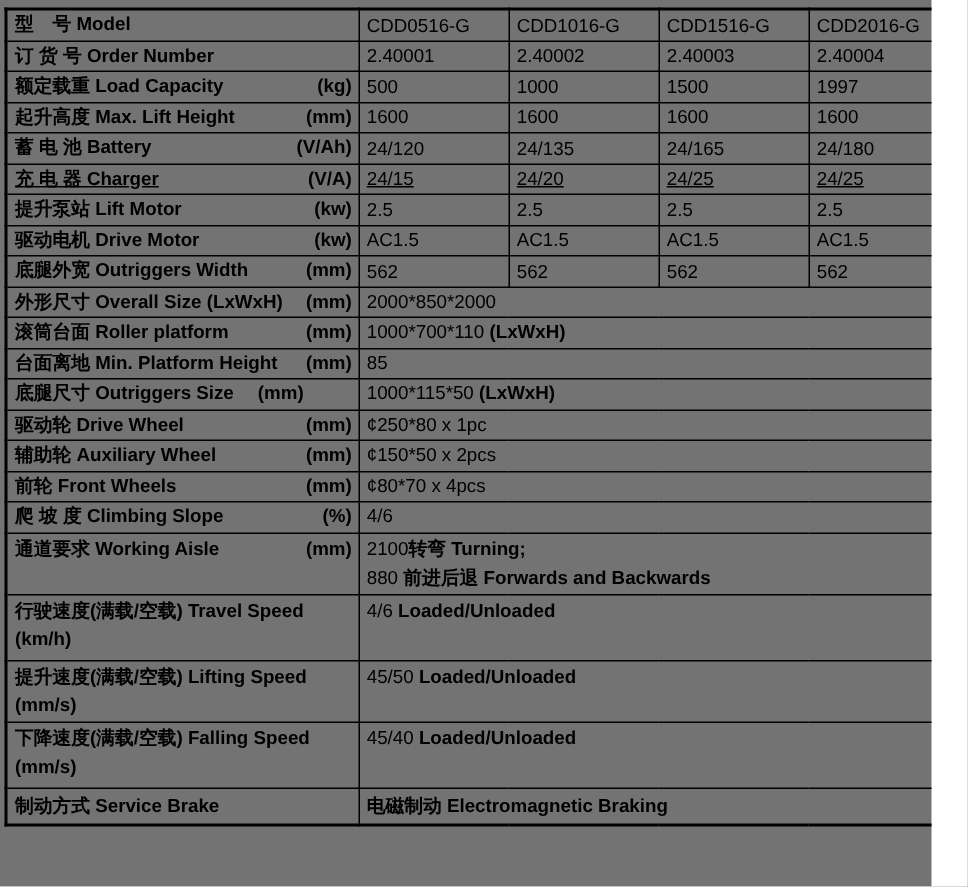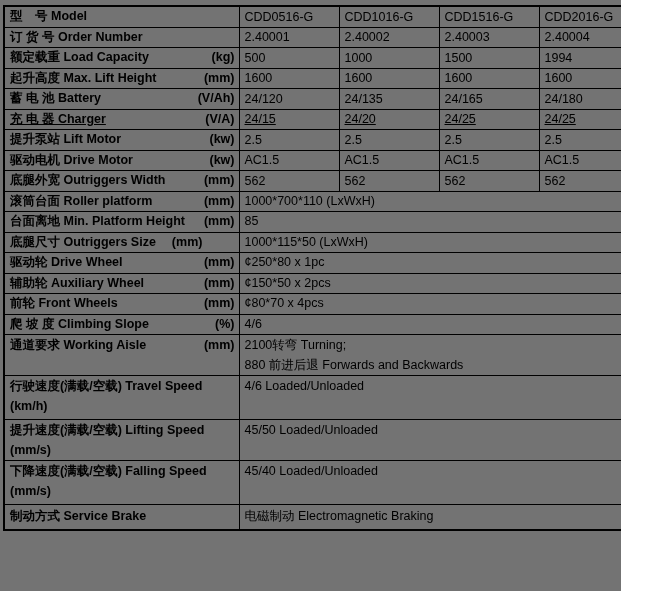--- a/index.html
+++ b/index.html
@@ -40,21 +40,21 @@
     font-weight: normal;
     white-space: nowrap;
   }
   .unit-right { float: right; }
   .unit-inline { margin-left: 16px; }
   .lbl-line, .val-line { line-height: 19.5px; }
   tr.tall td {
     vertical-align: top;
     padding-top: 1px;
   }
-  .b { font-weight: normal; }
+  .b { font-weight: bold; }
   .artifact {
     position: absolute;
     left: 636px;
     top: 515px;
     width: 5px;
     height: 17px;
     background: #000000;
   }
 </style>
 </head>
@@ -88,21 +88,21 @@
           <td class="val-cell">2.40003</td>
           <td class="val-cell">2.40004</td>
         </tr>
         <tr style="height: 20px;">
           <td class="label-cell">
             <div class="lbl-line"><span>额定载重 Load Capacity</span><span class="unit-right">(kg)</span></div>
           </td>
           <td class="val-cell">500</td>
           <td class="val-cell">1000</td>
           <td class="val-cell">1500</td>
-          <td class="val-cell">1994</td>
+          <td class="val-cell">1997</td>
         </tr>
         <tr style="height: 20px;">
           <td class="label-cell">
             <div class="lbl-line"><span>起升高度 Max. Lift Height</span><span class="unit-right">(mm)</span></div>
           </td>
           <td class="val-cell">1600</td>
           <td class="val-cell">1600</td>
           <td class="val-cell">1600</td>
           <td class="val-cell">1600</td>
         </tr>
@@ -143,20 +143,28 @@
           <td class="val-cell">AC1.5</td>
         </tr>
         <tr style="height: 20px;">
           <td class="label-cell">
             <div class="lbl-line"><span>底腿外宽 Outriggers Width</span><span class="unit-right">(mm)</span></div>
           </td>
           <td class="val-cell">562</td>
           <td class="val-cell">562</td>
           <td class="val-cell">562</td>
           <td class="val-cell">562</td>
+        </tr>
+        <tr style="height: 20px;">
+          <td class="label-cell">
+            <div class="lbl-line"><span>外形尺寸 Overall Size (LxWxH)</span><span class="unit-right">(mm)</span></div>
+          </td>
+          <td class="val-cell" colspan="4">
+            <div class="val-line"><span>2000*850*2000</span></div>
+          </td>
         </tr>
         <tr style="height: 20px;">
           <td class="label-cell">
             <div class="lbl-line"><span>滚筒台面 Roller platform</span><span class="unit-right">(mm)</span></div>
           </td>
           <td class="val-cell" colspan="4">
             <div class="val-line"><span>1000*700*110 </span><span class="b">(LxWxH)</span></div>
           </td>
         </tr>
         <tr style="height: 20px;">

